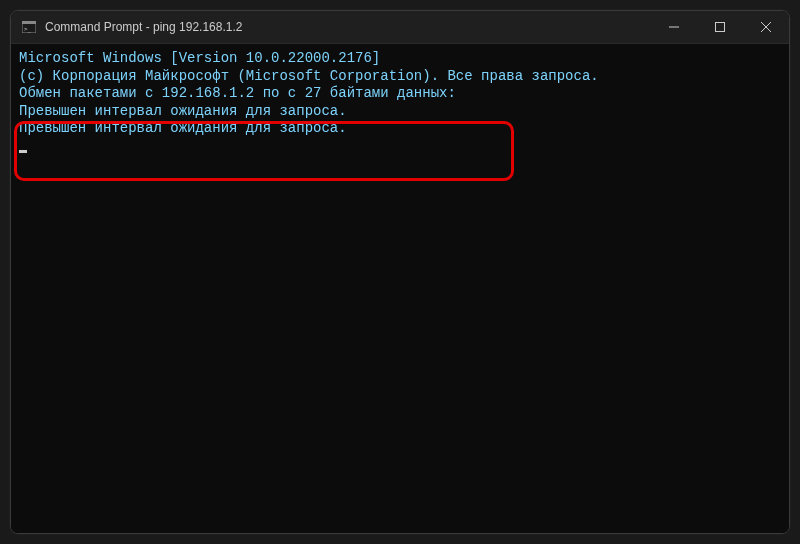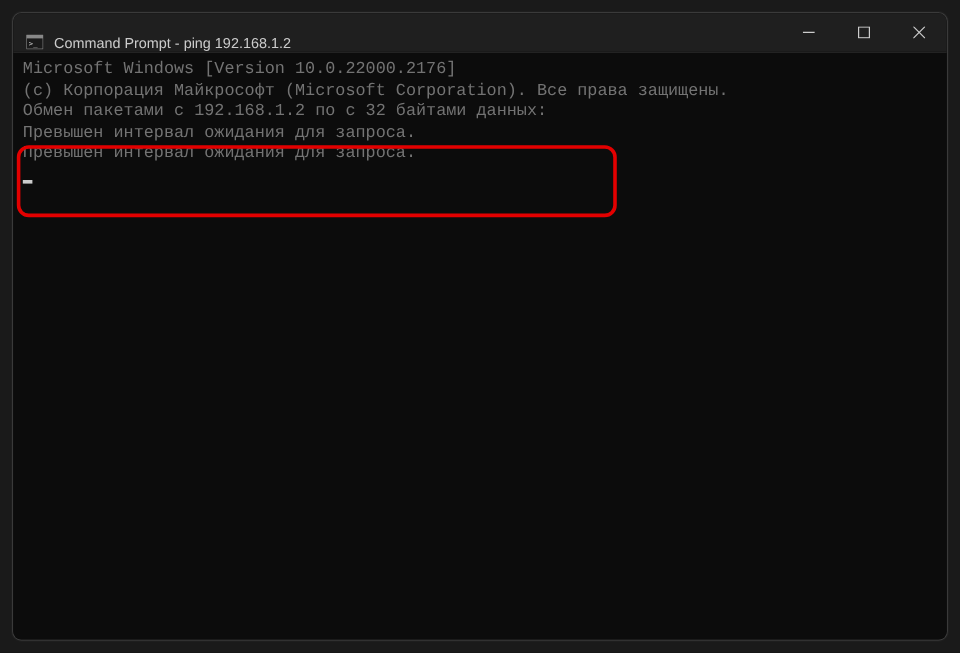--- a/index.html
+++ b/index.html
@@ -24,21 +24,21 @@
       border-radius: 8px;
       overflow: hidden;
       display: flex;
       flex-direction: column;
       box-shadow: 0 0 0 1px rgba(255,255,255,0.02);
     }
     .titlebar {
       height: 32px;
       background: #1f1f1f;
       display: flex;
-      align-items: flex-end;
+      align-items: center;
       padding: 0 0 0 10px;
       color: #cccccc;
       font-family: 'Segoe UI', Tahoma, sans-serif;
       font-size: 12px;
     }
     .titlebar-icon {
       width: 16px;
       height: 16px;
       margin-right: 8px;
       display: inline-flex;
@@ -61,21 +61,21 @@
       display: flex;
       align-items: center;
       justify-content: center;
       color: #cccccc;
       cursor: pointer;
     }
     .terminal {
       flex: 1;
       background: #0c0c0c;
       padding: 6px 8px;
-      color: #737373;
+      color: #7dd3fc;
       font-size: 14px;
       line-height: 1.25;
       font-family: Consolas, 'Courier New', monospace;
       position: relative;
       border-top: 1px solid #2a2a2a;
     }
     .line {
       white-space: pre;
     }
     .highlight-box {
@@ -122,23 +122,23 @@
         <svg width="10" height="10" viewBox="0 0 10 10">
           <line x1="0" y1="0" x2="10" y2="10" stroke="#cccccc" stroke-width="1"></line>
           <line x1="10" y1="0" x2="0" y2="10" stroke="#cccccc" stroke-width="1"></line>
         </svg>
       </div>
     </div>
   </div>
 
   <div class="terminal">
     <div class="line">Microsoft Windows [Version 10.0.22000.2176]</div>
-    <div class="line">(c) Корпорация Майкрософт (Microsoft Corporation). Все права защищены.</div>
+    <div class="line">(c) Корпорация Майкрософт (Microsoft Corporation). Все права запроса.</div>
     <div class="line"></div>
     <div class="line"></div>
-    <div class="line">Обмен пакетами с 192.168.1.2 по с 32 байтами данных:</div>
+    <div class="line">Обмен пакетами с 192.168.1.2 по с 27 байтами данных:</div>
     <div class="line">Превышен интервал ожидания для запроса.</div>
     <div class="line">Превышен интервал ожидания для запроса.</div>
     <div class="line"><span class="cursor"></span></div>
 
     <div class="highlight-box" style="top:77px;left:3px;width:500px;height:60px;"></div>
   </div>
 </div>
 
 </body></html>

